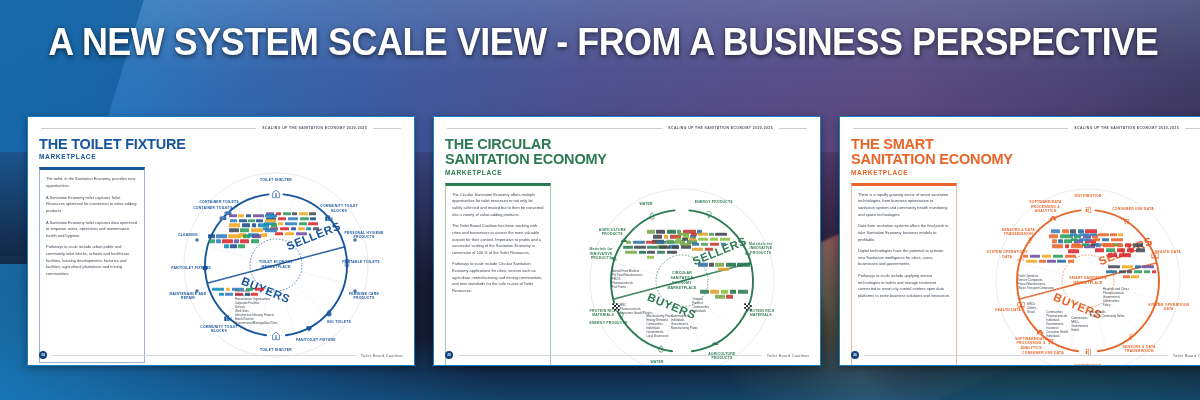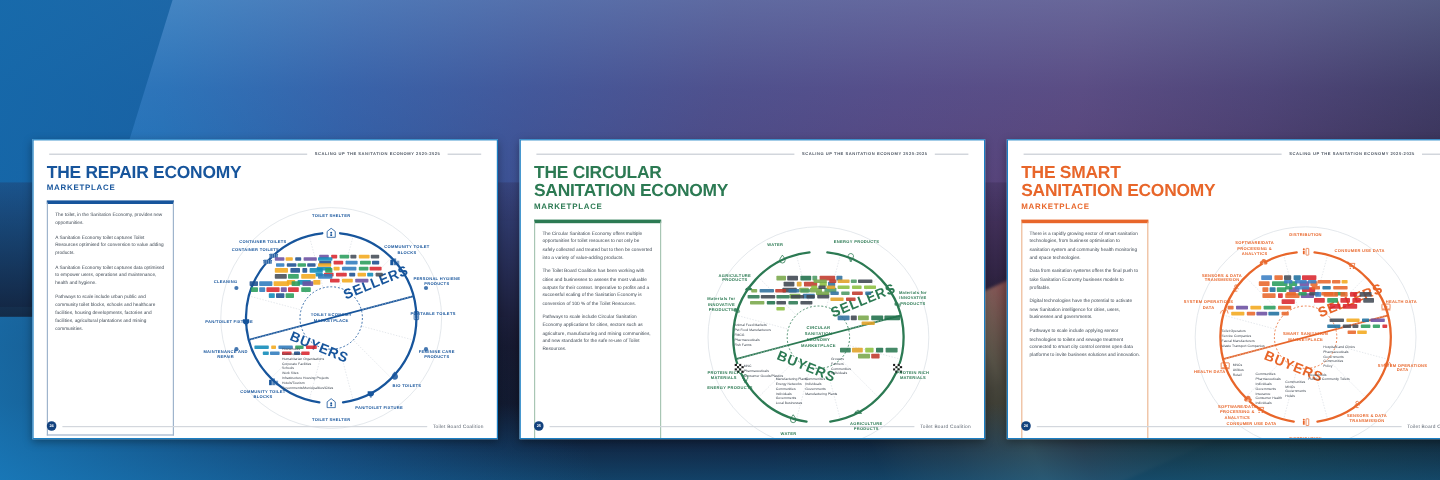--- a/index.html
+++ b/index.html
@@ -302,29 +302,32 @@
 
   <div class="bg-base"></div>
   <div class="bg-sky"></div>
   <div class="bg-hill"></div>
   <div class="bg-city"></div>
   <div class="bg-road"></div>
   <div class="bg-veg"></div>
   <div class="bg-bottomfade"></div>
   <div class="bg-leftglow"></div>
 
+  <div id="title-bar">
+    <span class="title">A NEW SYSTEM SCALE VIEW - FROM A BUSINESS PERSPECTIVE</span>
+  </div>
 
   <div id="deck">
       <div class="slide theme-blue">
         <div class="slide-topline">
           <div class="rule"></div>
           <div class="kicker">SCALING UP THE SANITATION ECONOMY 2020-2025</div>
           <div class="rule short"></div>
         </div>
-        <div class="slide-title">THE REPAIR ECONOMY</div>
+        <div class="slide-title">THE TOILET FIXTURE</div>
         <div class="slide-sub">MARKETPLACE</div>
         <div class="slide-body">
           <div class="callout">
             <p>The toilet, in the Sanitation Economy, provides new opportunities.</p>
             <p>A Sanitation Economy toilet captures Toilet Resources optimised for conversion to value adding products.</p>
             <p>A Sanitation Economy toilet captures data optimised to empower users, operations and maintenance, health and hygiene.</p>
             <p>Pathways to scale include urban public and community toilet blocks, schools and healthcare facilities, housing developments, factories and facilities, agricultural plantations and mining communities.</p>
           </div>
           <div class="diagram-wrap">
             <div class="wheel">

